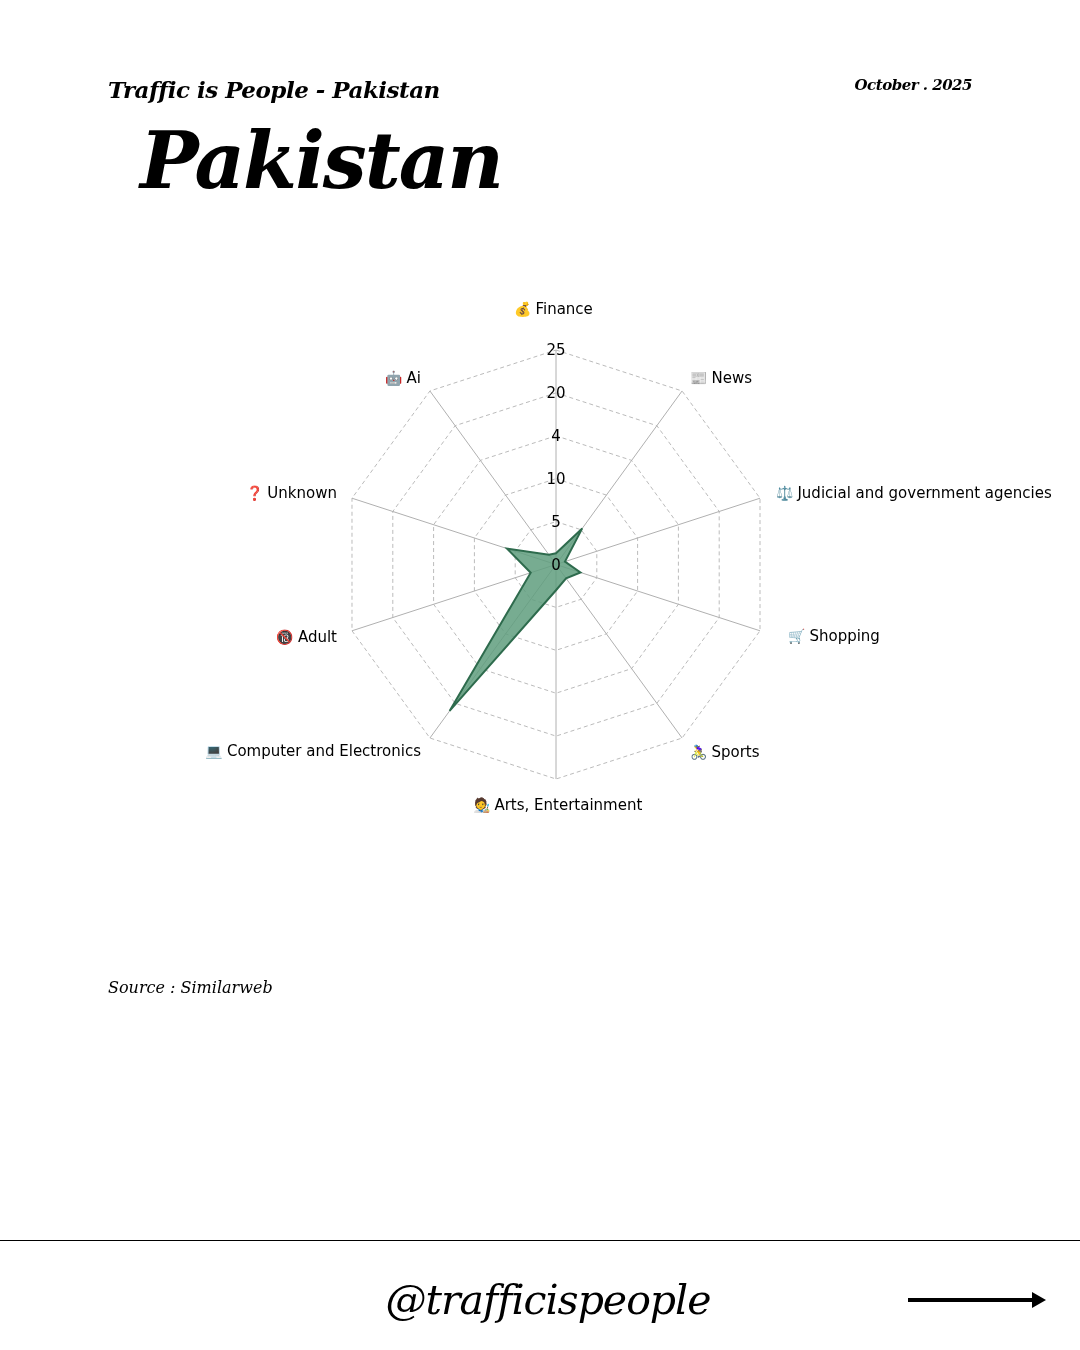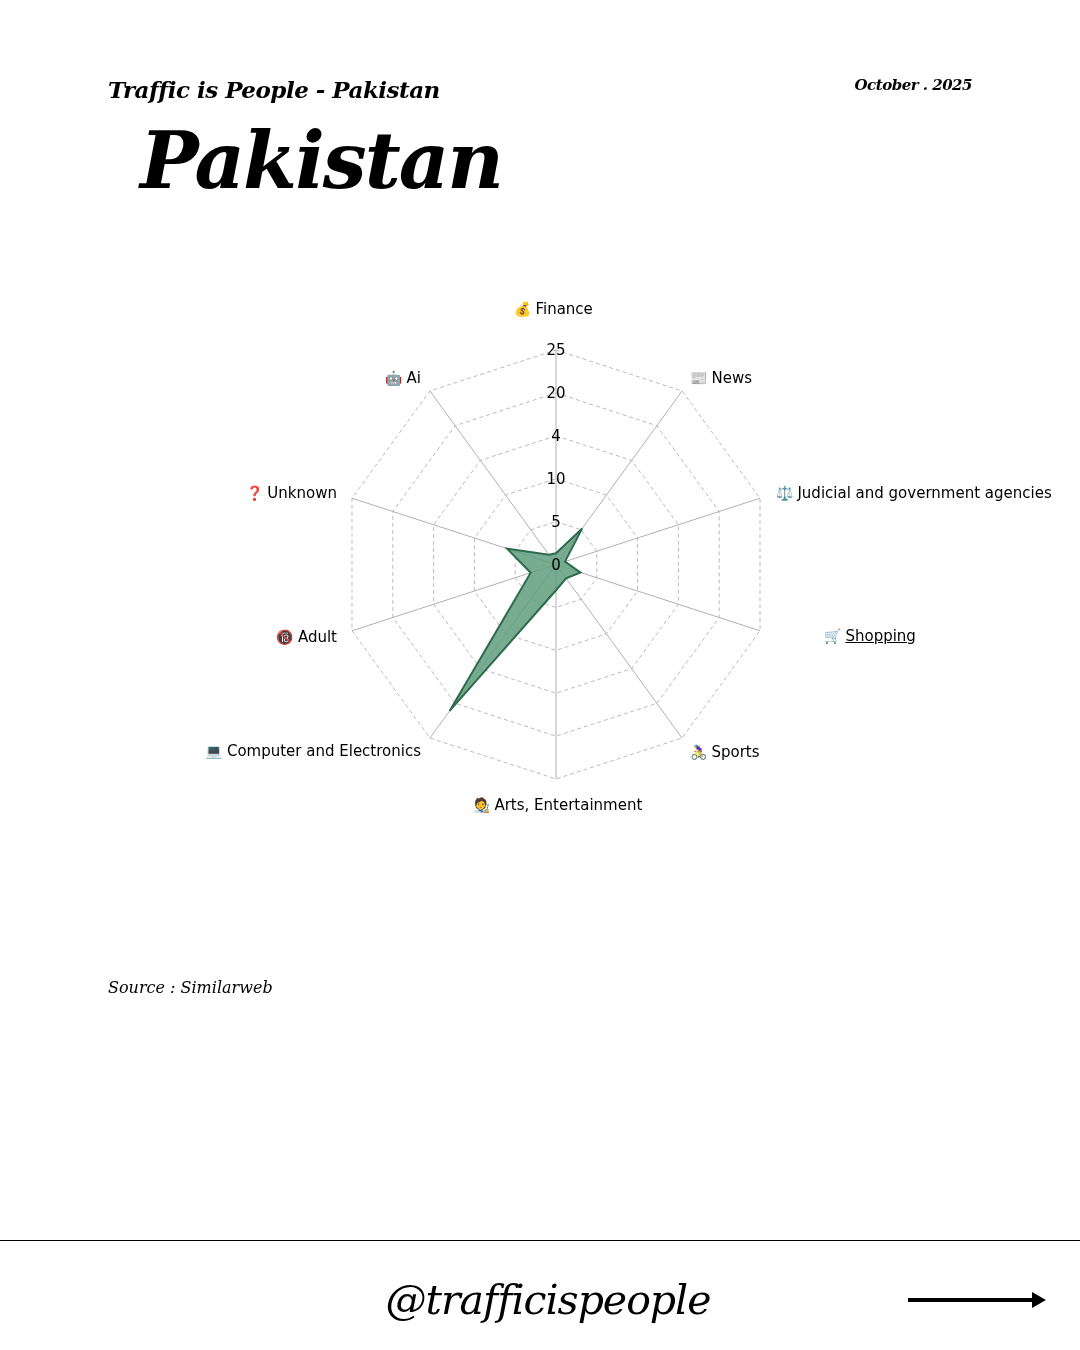--- a/index.html
+++ b/index.html
@@ -45,21 +45,21 @@
     </svg>
 <div class="tick" style="left: 556px; top: 564.5px;">0</div>
     <div class="tick" style="left: 556px; top: 521.6px;">5</div>
     <div class="tick" style="left: 556px; top: 478.7px;">10</div>
     <div class="tick" style="left: 556px; top: 435.8px;">4</div>
     <div class="tick" style="left: 556px; top: 392.9px;">20</div>
     <div class="tick" style="left: 556px; top: 350px;">25</div>
     <div class="axis-label" style="top: 300px; left: 514px;"><span class="ico">💰</span><span>Finance</span></div>
     <div class="axis-label" style="top: 369px; left: 690px;"><span class="ico">📰</span><span>News</span></div>
     <div class="axis-label" style="top: 484px; left: 776px;"><span class="ico">⚖️</span><span>Judicial and government agencies</span></div>
-    <div class="axis-label" style="top: 627px; left: 824px; text-decoration: underline;"><span class="ico">🛒</span><span>Shopping</span></div>
+    <div class="axis-label" style="top: 627px; left: 788px;"><span class="ico">🛒</span><span>Shopping</span></div>
     <div class="axis-label" style="top: 743px; left: 690px;"><span class="ico">🚴‍♀️</span><span>Sports</span></div>
     <div class="axis-label" style="top: 796px; left: 473px;"><span class="ico">🧑‍🎨</span><span>Arts, Entertainment</span></div>
     <div class="axis-label" style="top: 742px; right: 659px;"><span class="ico">💻</span><span>Computer and Electronics</span></div>
     <div class="axis-label" style="top: 628px; right: 743px;"><span class="ico">🔞</span><span>Adult</span></div>
     <div class="axis-label" style="top: 484px; right: 743px;"><span class="ico">❓</span><span>Unknown</span></div>
     <div class="axis-label" style="top: 369px; right: 659px;"><span class="ico">🤖</span><span>Ai</span></div>
   </div>
 
 <div class="source">Source : Similarweb</div>
 

